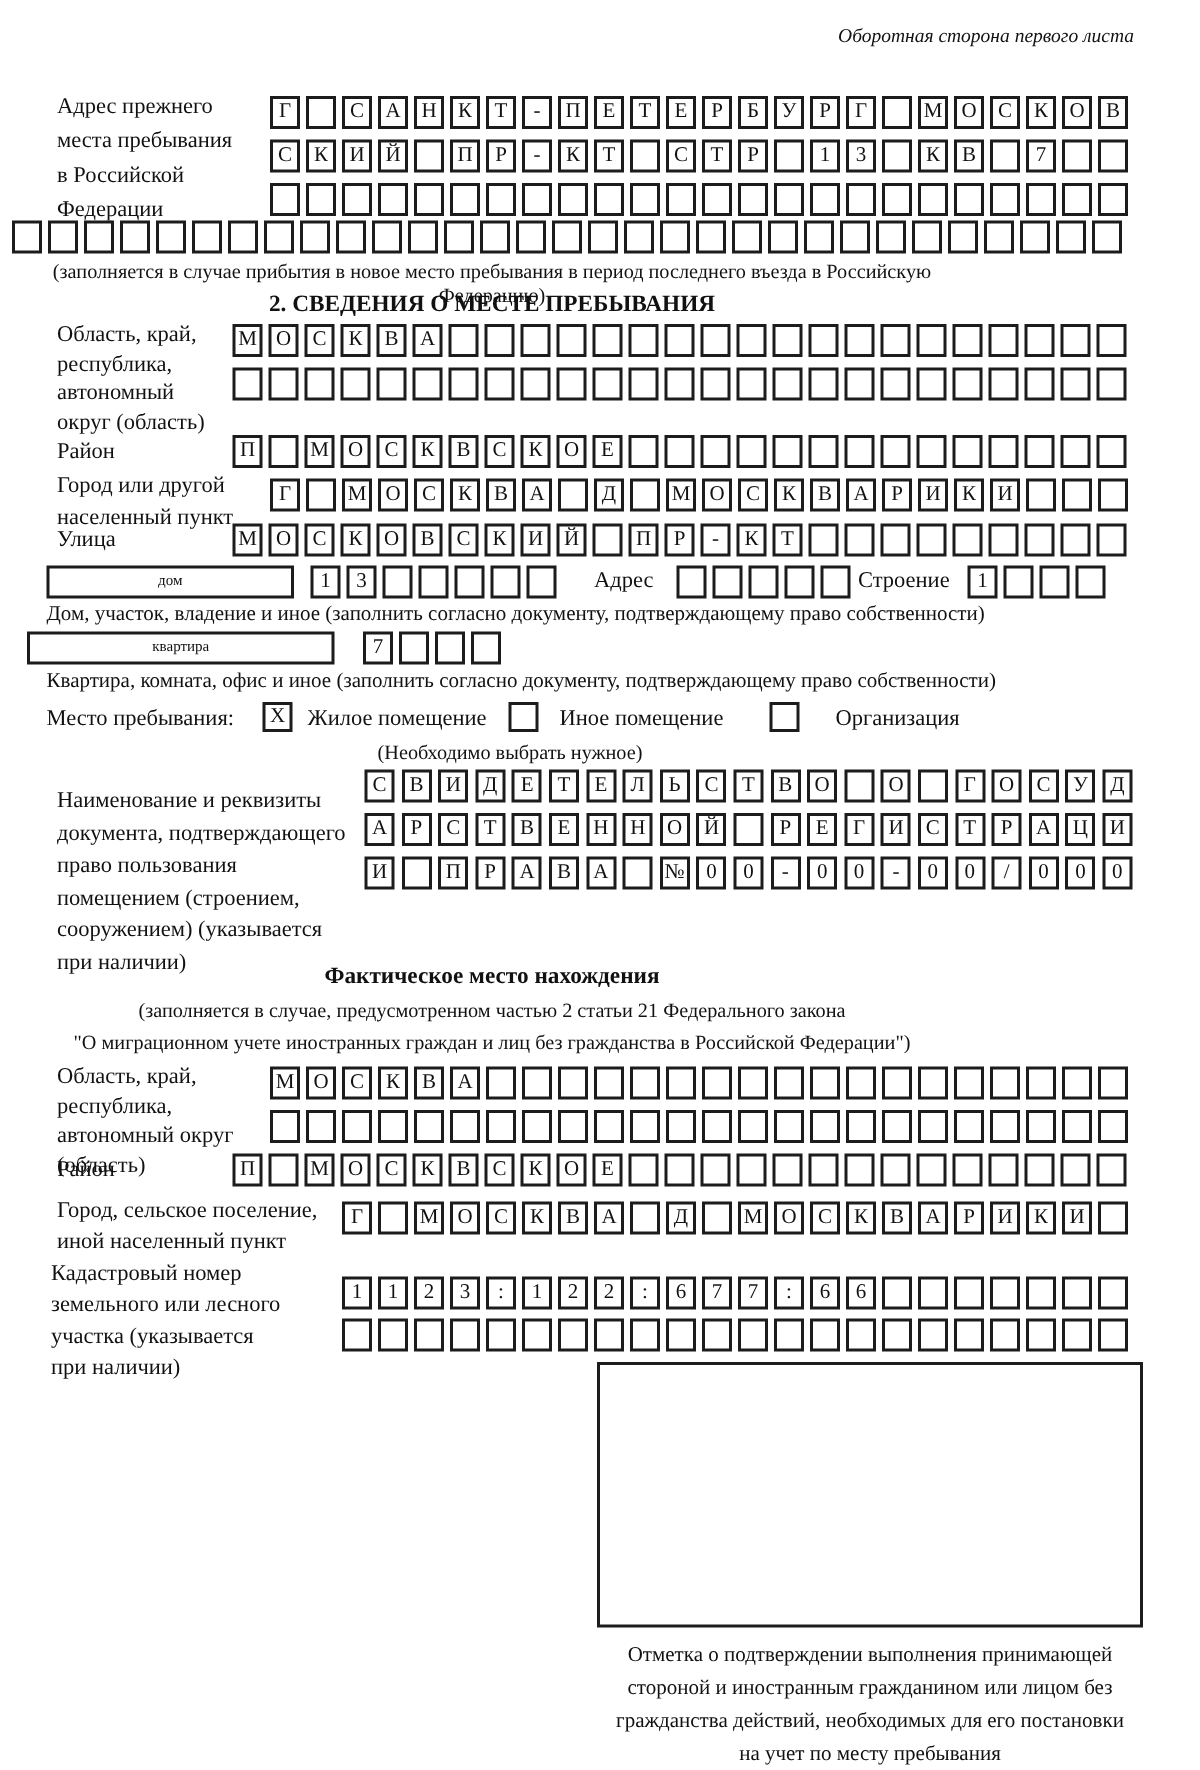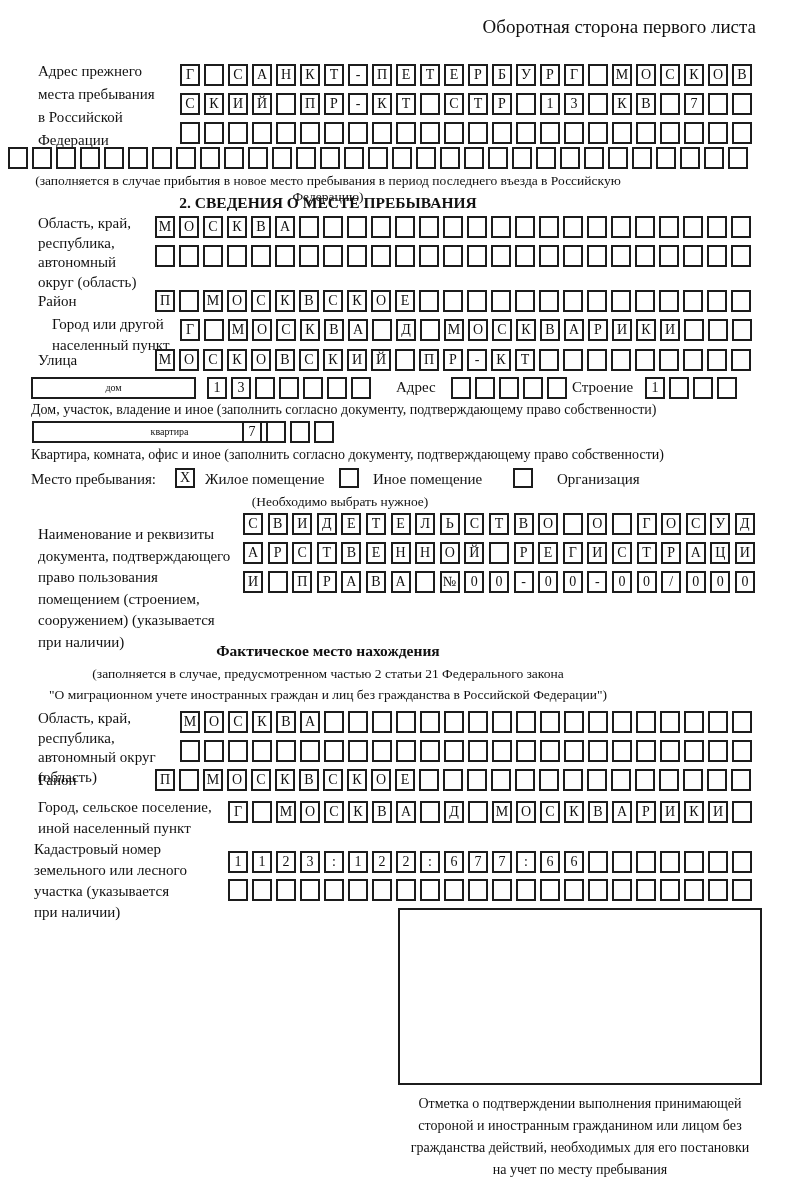--- a/index.html
+++ b/index.html
@@ -33,21 +33,21 @@
   }
   .stamp{
     position:absolute;border:2px solid #1c1c1c;background:#fff;
   }
 </style>
 </head>
 <body>
 
 <div class="page">
 
-  <div class="abs cap14" style="top:16px;right:44px;font-size:19px;">Оборотная сторона первого листа</div>
+  <div class="abs cap14" style="top:16px;right:44px;font-size:13px;font-style:italic;">Оборотная сторона первого листа</div>
 
   <div class="abs lbl lbl-lh23" style="left:38px;top:60px;">Адрес прежнего
 места пребывания
 в Российской
 Федерации</div>
   <div class="row" style="left:180px;top:64px;">
       <span class="cell">Г</span>
       <span class="cell"></span>
       <span class="cell">С</span>
       <span class="cell">А</span>
@@ -242,21 +242,21 @@
       <span class="cell"></span>
       <span class="cell"></span>
       <span class="cell"></span>
       <span class="cell"></span>
       <span class="cell"></span>
       <span class="cell"></span>
       <span class="cell"></span>
       <span class="cell"></span>
     </div>
 
-  <div class="abs lbl lbl-lh21" style="left:52px;top:314px;">Город или другой
+  <div class="abs lbl lbl-lh21" style="left:38px;top:314px;">Город или другой
 населенный пункт</div>
   <div class="row" style="left:180px;top:319px;">
       <span class="cell">Г</span>
       <span class="cell"></span>
       <span class="cell">М</span>
       <span class="cell">О</span>
       <span class="cell">С</span>
       <span class="cell">К</span>
       <span class="cell">В</span>
       <span class="cell">А</span>
@@ -327,21 +327,21 @@
     </div>
   <div class="abs lbl" style="left:572px;top:378px;">Строение</div>
   <div class="row" style="left:645px;top:377px;">
       <span class="cell">1</span>
       <span class="cell"></span>
       <span class="cell"></span>
       <span class="cell"></span>
     </div>
   <div class="abs cap14" style="left:31px;top:402px;">Дом, участок, владение и иное (заполнить согласно документу, подтверждающему право собственности)</div>
 
-  <div class="wbox" style="left:32px;top:421px;width:201px;padding-left:35px;">квартира</div>
+  <div class="wbox" style="left:18px;top:421px;width:201px;">квартира</div>
   <div class="row" style="left:242px;top:421px;">
       <span class="cell">7</span>
       <span class="cell"></span>
       <span class="cell"></span>
       <span class="cell"></span>
     </div>
   <div class="abs cap14" style="left:31px;top:447px;">Квартира, комната, офис и иное (заполнить согласно документу, подтверждающему право собственности)</div>
 
   <div class="abs lbl" style="left:31px;top:470px;">Место пребывания:</div>
   <div class="cb" style="left:175px;top:468px;">X</div>

